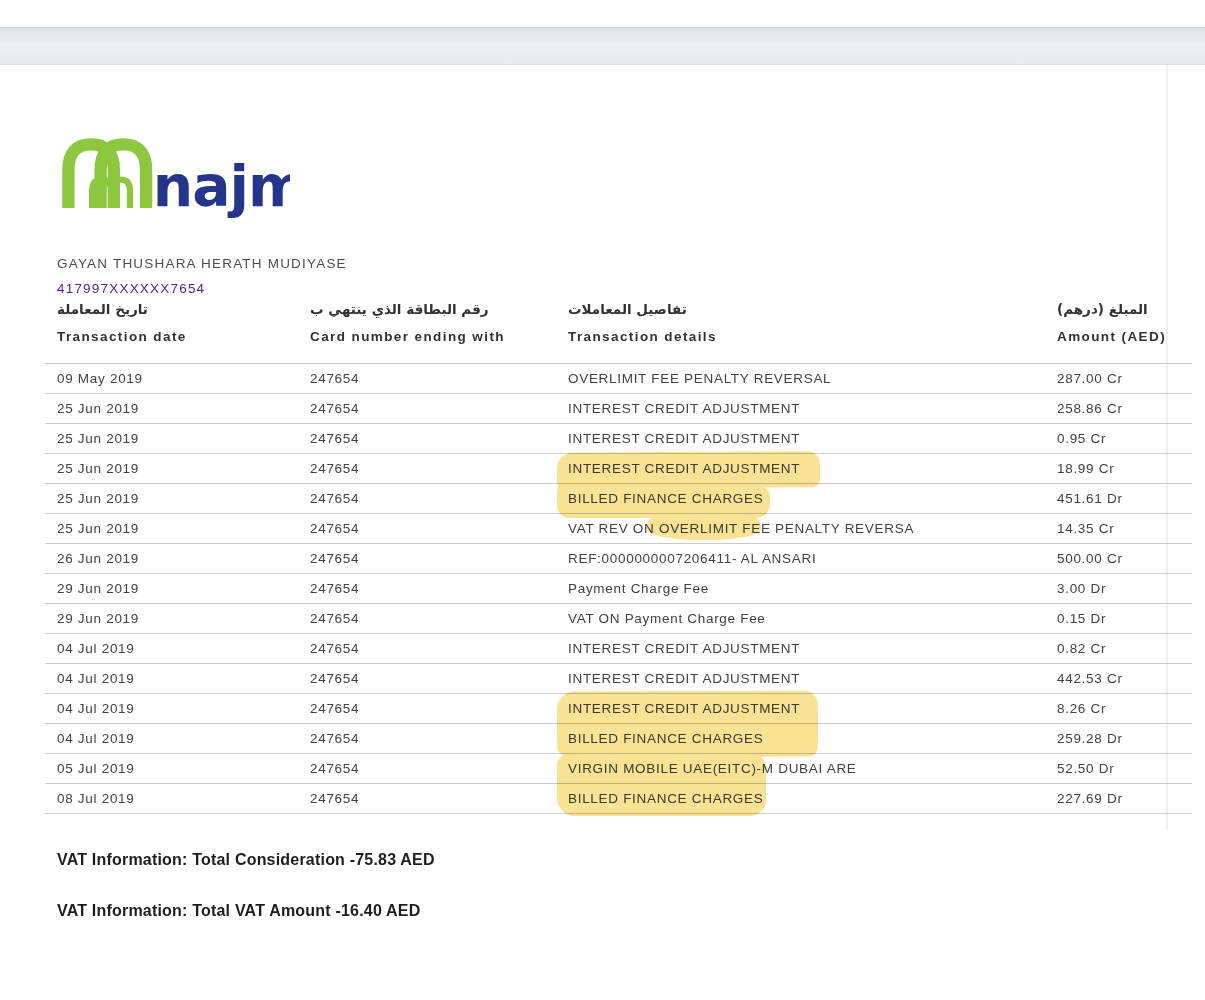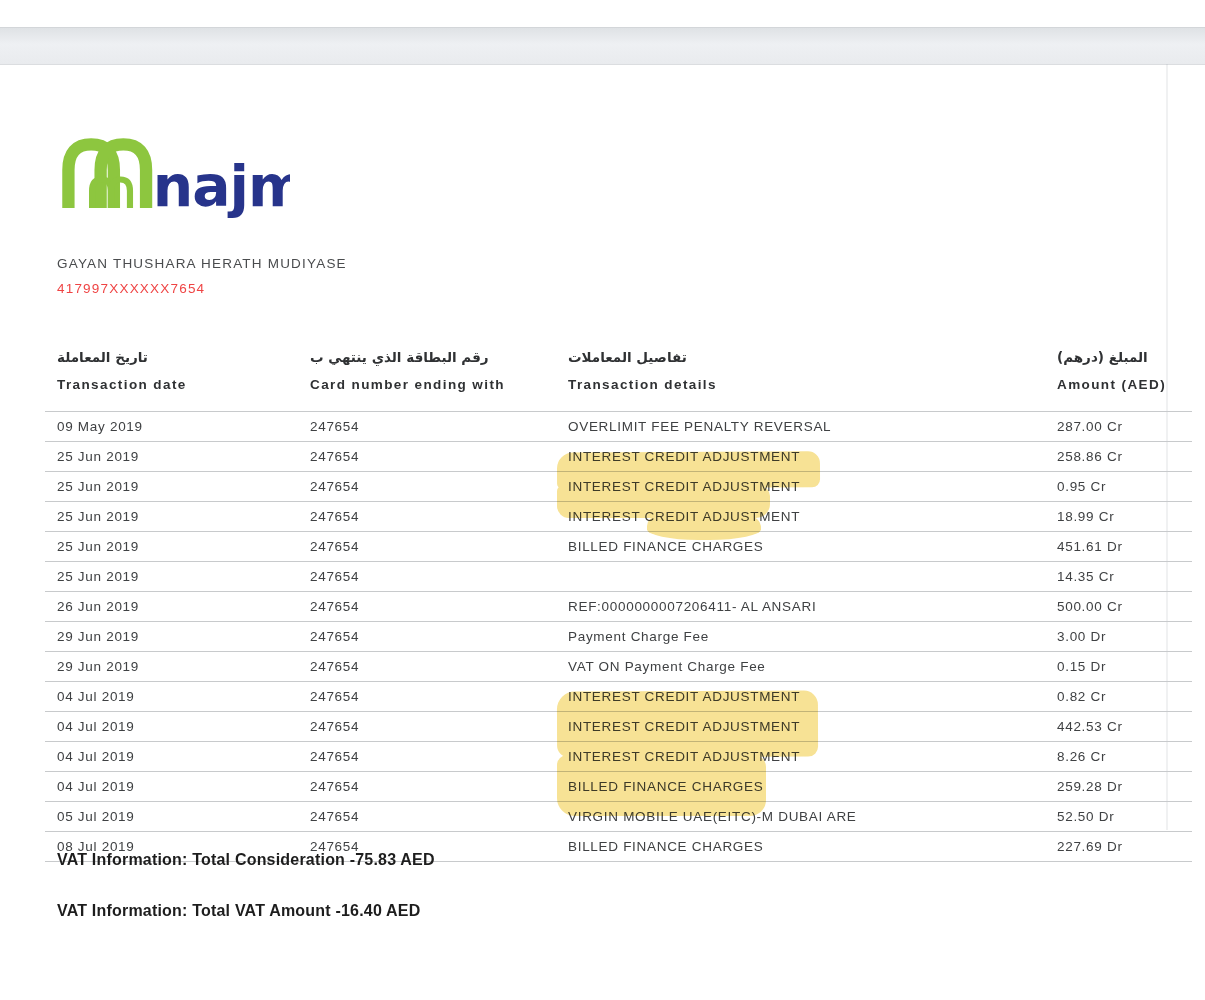--- a/index.html
+++ b/index.html
@@ -16,23 +16,23 @@
   }
   .page-edge {
     position:absolute; left:1166px; top:64px; width:2px; height:766px;
     background:rgba(160,165,172,0.16);
   }
   
   .logo { position:absolute; left:58px; top:132px; width:232px; height:95px;text-decoration:underline; }
   .logo svg { width:100%; height:100%; display:block; }
   
   .acct-name   { position:absolute; left:57px; top:256px; font-size:13.5px; letter-spacing:1.2px; color:#4a4c4e; }
-  .acct-card   { position:absolute; left:57px; top:281px; font-size:13.5px; letter-spacing:1.2px; color:#ef4444; }
-  
-  .stmt-table { position:absolute; left:45px; top:298px; width:1147px; color:#3f4143;margin-top:48px; }
+  .acct-card   { position:absolute; left:57px; top:281px; font-size:13.5px; letter-spacing:1.2px; color:#4c1d95; }
+  
+  .stmt-table { position:absolute; left:45px; top:298px; width:1147px; color:#3f4143; }
   .thead { position:relative; height:65px; font-weight:bold; }
   .thead .col { position:absolute; top:0; white-space:nowrap; }
   .col-date { left:12px; }  .col-card { left:265px; }
   .col-det  { left:523px; } .col-amt  { left:1012px; }
   .hdr-ar {
     display:block; direction:rtl; text-align:left;
     font-family:"DejaVu Sans", sans-serif; font-size:13.5px; line-height:22px; color:#2f3133;
   }
   .hdr-en { display:block; font-size:13.5px; line-height:24px; letter-spacing:1.4px; margin-top:5px; color:#2f3133; }
   .tbody { border-top:1px solid #c8cacc; }
@@ -128,20 +128,21 @@
     </div>
     <div class="trow">
       <span class="c c-date">25 Jun 2019</span>
       <span class="c c-card">247654</span>
       <span class="c c-det">BILLED FINANCE CHARGES</span>
       <span class="c c-amt">451.61 Dr</span>
     </div>
     <div class="trow">
       <span class="c c-date">25 Jun 2019</span>
       <span class="c c-card">247654</span>
+      <span class="c c-det">VAT REV ON OVERLIMIT FEE PENALTY REVERSA</span>
       <span class="c c-amt">14.35 Cr</span>
     </div>
     <div class="trow">
       <span class="c c-date">26 Jun 2019</span>
       <span class="c c-card">247654</span>
       <span class="c c-det">REF:0000000007206411- AL ANSARI</span>
       <span class="c c-amt">500.00 Cr</span>
     </div>
     <div class="trow">
       <span class="c c-date">29 Jun 2019</span>

